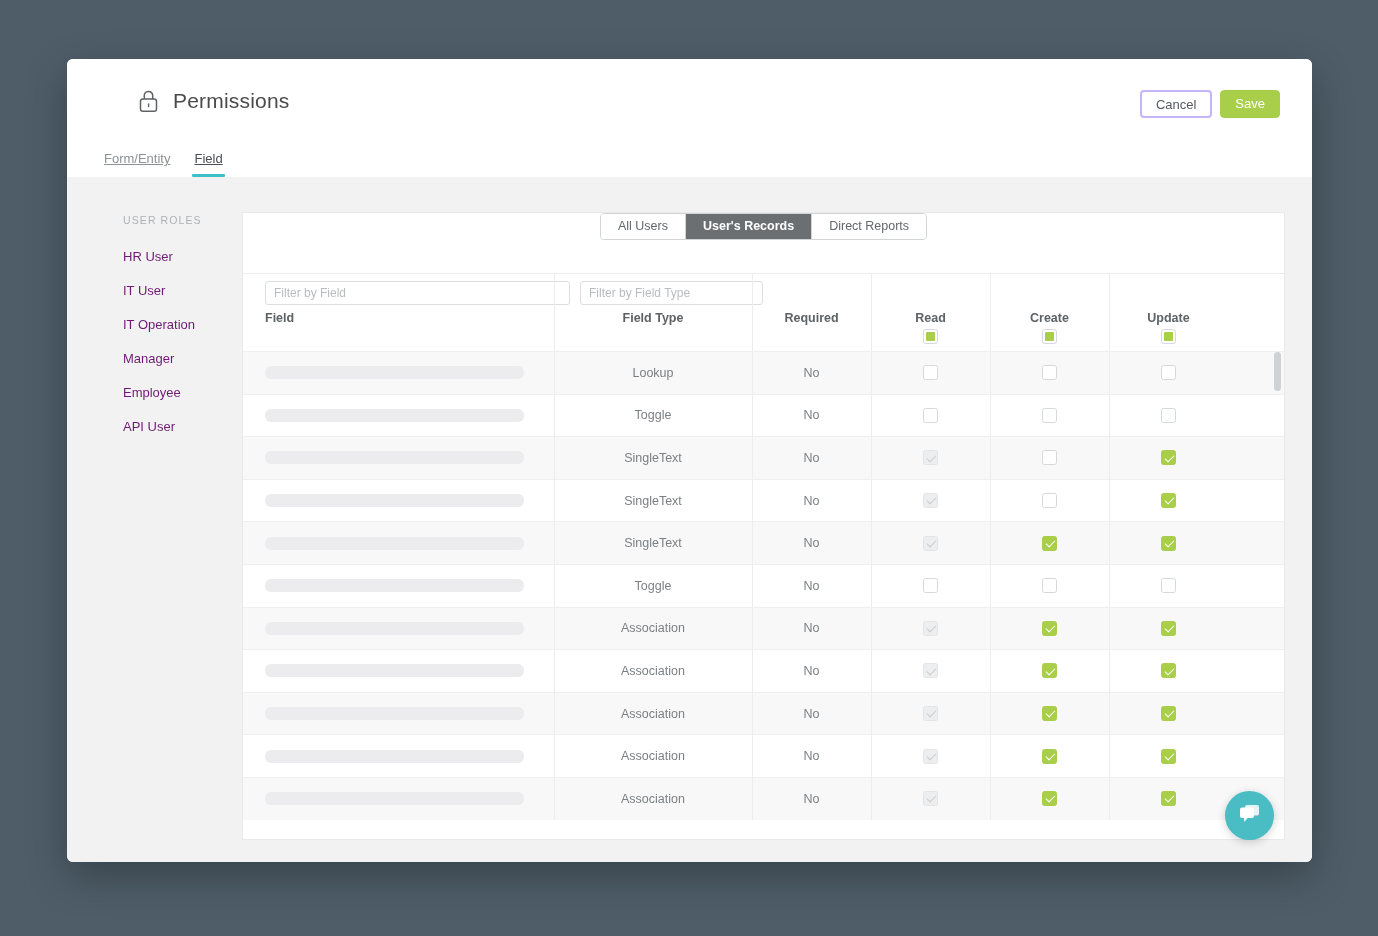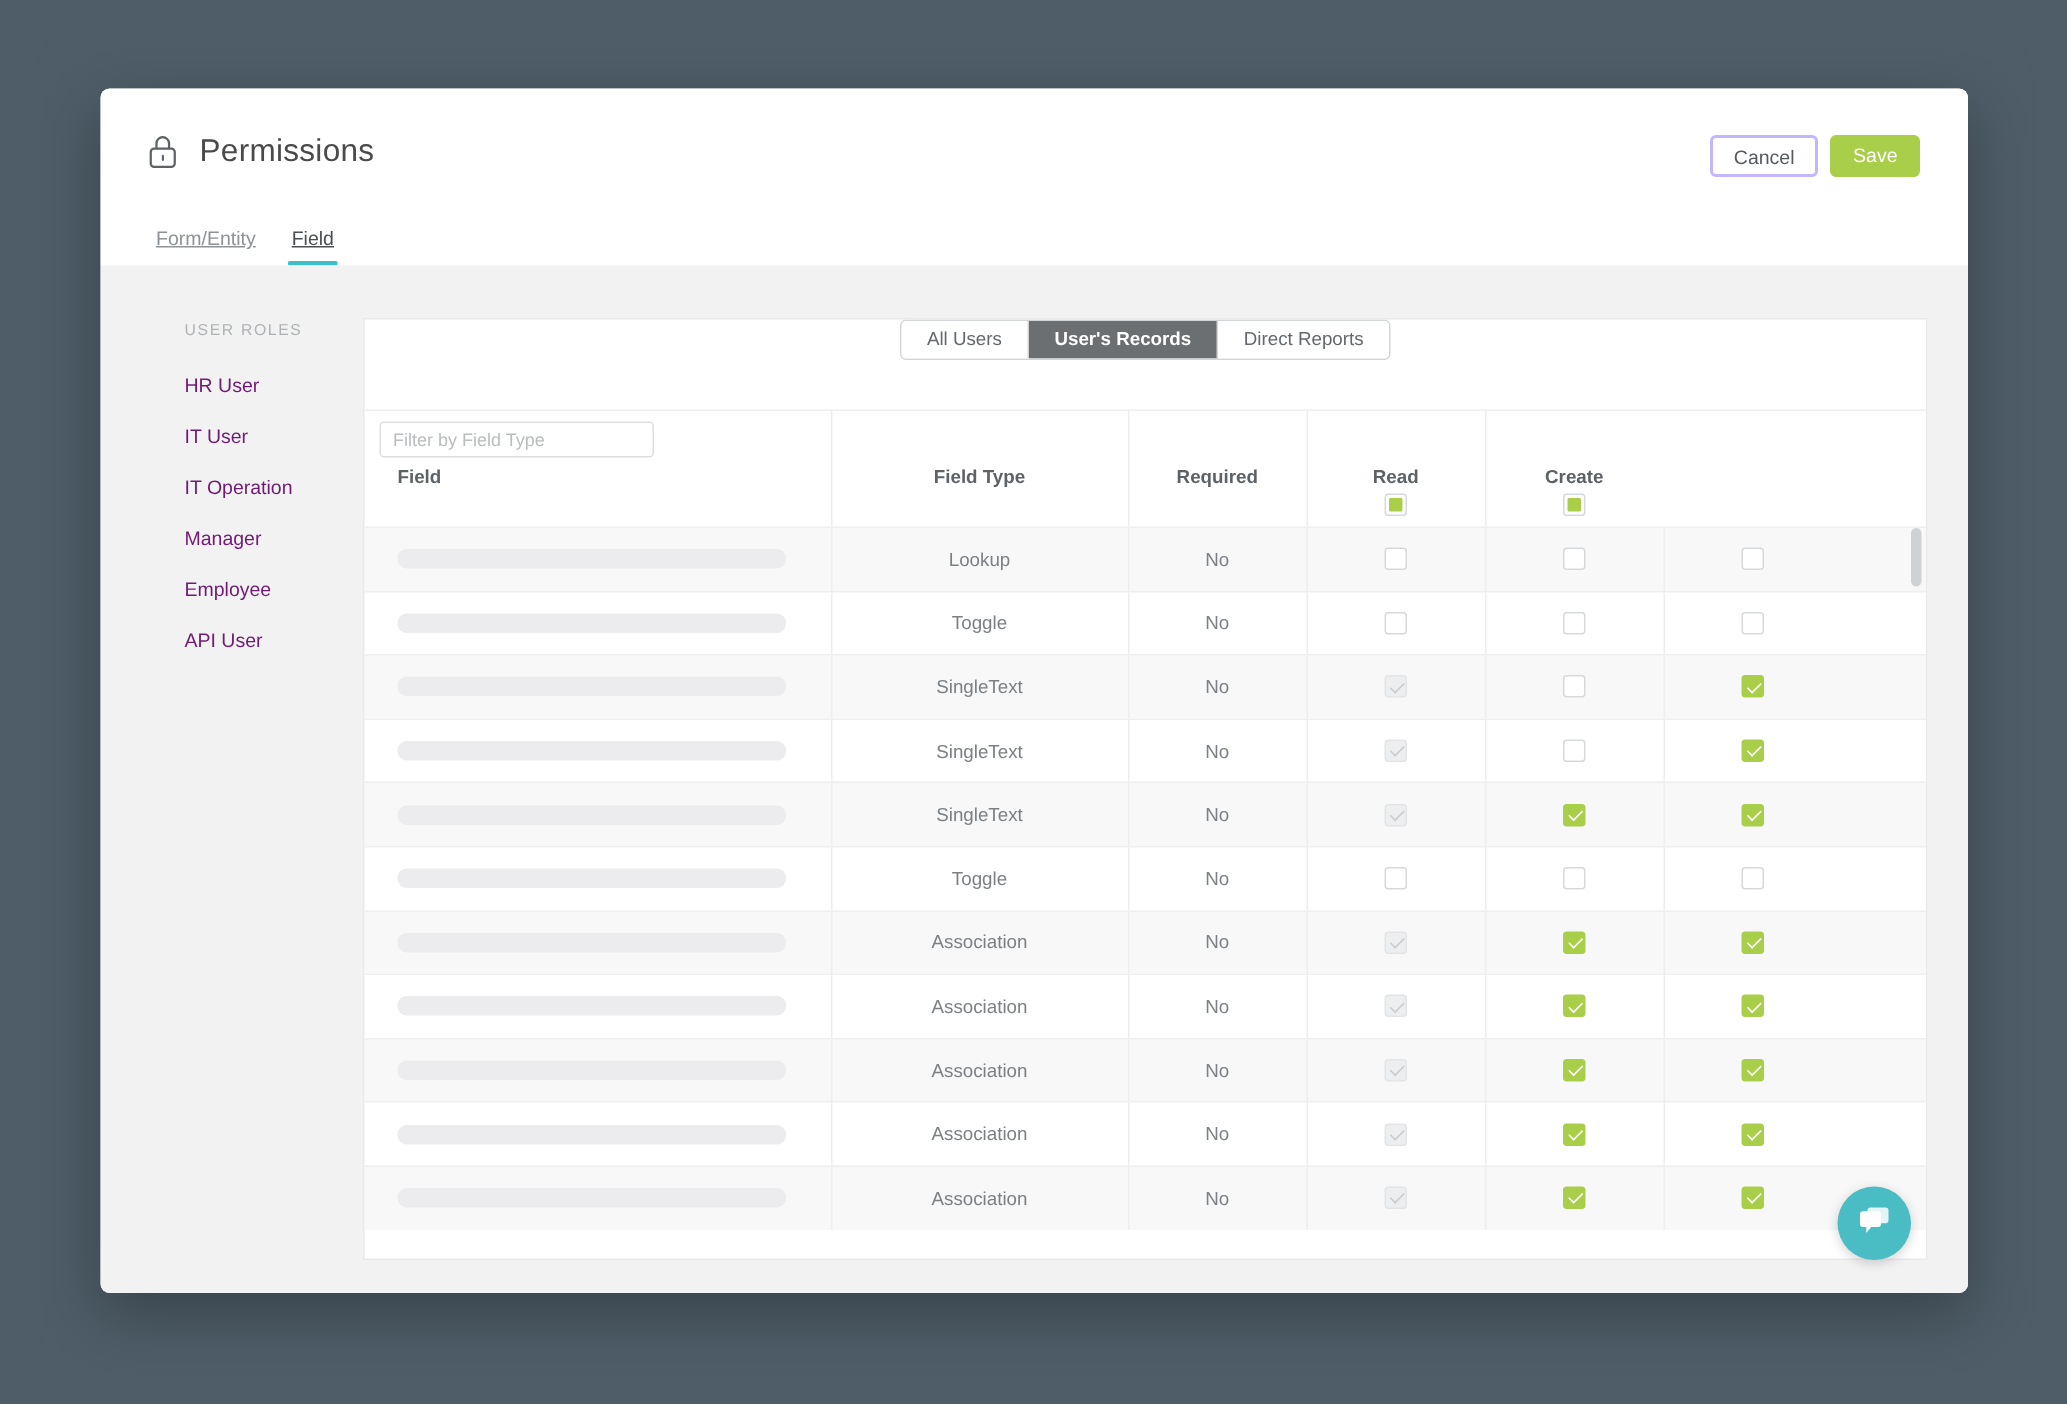--- a/index.html
+++ b/index.html
@@ -43,20 +43,21 @@
   .app-header {
     position: relative;
     height: 118px;
     background: #ffffff;
   }
 
   .title-row {
     display: flex;
     align-items: center;
     padding: 30px 0 0 31px;
+    margin-left: 40px;
   }
 
   .lock-icon {
     width: 21px;
     height: 24px;
     margin-right: 14px;
     display: block;
   }
 
   .page-title {
@@ -467,20 +468,23 @@
           <div class="seg active">User's Records</div>
           <div class="seg">Direct Reports</div>
         </div>
       </div>
 
       <div class="grid">
 
         <div class="grid-row grid-head">
 
           <div class="filter-row">
+            <div class="filter-slot-field">
+              <input class="filter-input" type="text" placeholder="Filter by Field" style="">
+            </div>
             <div class="filter-slot-type">
               <input class="filter-input" type="text" placeholder="Filter by Field Type" style="">
             </div>
           </div>
 
           <div class="cell c-field">
             <span class="head-label">Field</span>
           </div>
           <div class="cell c-type">
             <span class="head-label">Field Type</span>
@@ -489,20 +493,24 @@
             <span class="head-label">Required</span>
           </div>
           <div class="cell c-read">
             <span class="head-label">Read</span>
             <span class="cb cb-indeterminate head-cb"></span>
           </div>
           <div class="cell c-create">
             <span class="head-label">Create</span>
             <span class="cb cb-indeterminate head-cb"></span>
           </div>
+          <div class="cell c-update">
+            <span class="head-label">Update</span>
+            <span class="cb cb-indeterminate head-cb"></span>
+          </div>
         </div>
 
         <div id="rows-container">
             <div class="grid-row row-sep row-odd">
               <div class="cell c-field">
                 <span class="ph-bar"></span>
               </div>
               <div class="cell c-type">Lookup</div>
               <div class="cell c-required">No</div>
               <div class="cell c-read">

